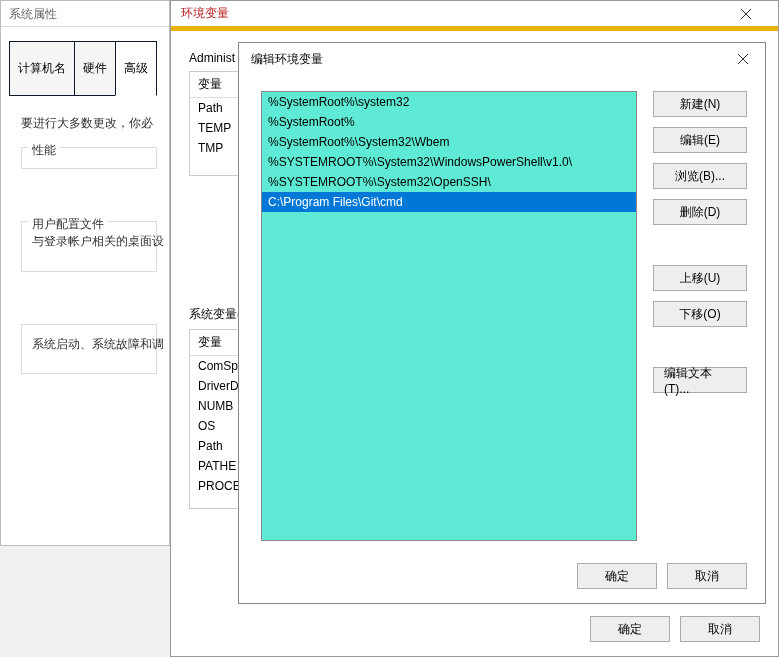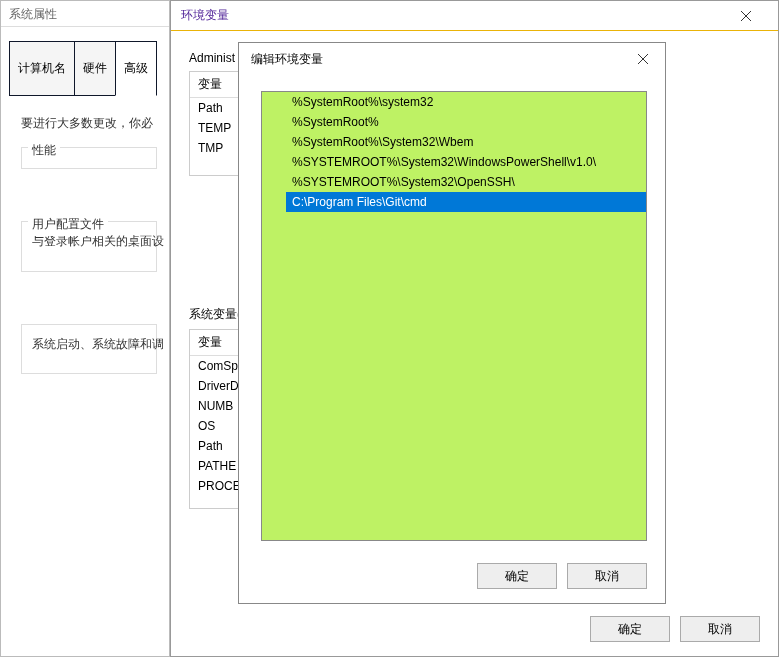--- a/index.html
+++ b/index.html
@@ -1,57 +1,57 @@
 <!DOCTYPE html>
 <html><head>
 <meta charset="utf-8">
 <style>
   * { box-sizing: border-box; font-family: "Microsoft YaHei", "Segoe UI", sans-serif; font-size: 12px; }
   body { margin: 0; padding: 0; width: 779px; height: 657px; background: #f0f0f0; position: relative; overflow: hidden; }
 
   
   .win-sysprops {
-    position: absolute; left: 0; top: 0; width: 170px; height: 657px;
+    position: absolute; left: 0; top: 0; width: 170px; height: 546px;
     background: #fff; border: 1px solid #bbb;
   }
   .win-sysprops .titlebar { height: 26px; line-height: 26px; padding: 0 8px; background: #fff; border-bottom: 1px solid #ddd; color: #666; font-size: 12px; }
   .tabs { display: flex; margin-top: 14px; padding: 0 8px; }
   .tab { padding: 18px 8px; border: 1px solid #0f172a; background: #f5f5f5; margin-right: -1px; position: relative; }
   .tab.active { background: #fff; border-bottom: 1px solid #fff; z-index: 1; }
   .sp-body { padding: 16px 12px 12px 20px; color: #333; line-height: 1.9; }
   .fieldset { border: 1px solid #ddd; margin-top: 12px; padding: 8px 10px 12px 10px; position: relative; }
   .fieldset .legend { position: absolute; top: -9px; left: 6px; background: #fff; padding: 0 4px; font-size: 12px; }
   .sp-text { margin-bottom: 6px; white-space: nowrap; }
 
   
   .win-env {
     position: absolute; left: 170px; top: 0; width: 609px; height: 657px;
     background: #fff; border: 1px solid #999;
   }
-  .win-env .titlebar { height: 30px; display: flex; align-items: center; padding: 0 10px; color: #4c1d95; border-bottom: 1px solid #eab308; }
+  .win-env .titlebar { height: 30px; display: flex; align-items: center; padding: 0 10px; color: #b91c1c; border-bottom: 5px solid #eab308; }
   .win-env .titlebar .spacer { flex: 1; }
   .close-x { width: 44px; height: 30px; display: flex; align-items: center; justify-content: center; color: #333; }
   .env-body { padding: 20px 18px 12px 18px; }
   .env-label { margin-bottom: 6px; }
   .var-table { border: 1px solid #ccc; background: #fff; }
   .var-header { border-bottom: 1px solid #ddd; padding: 4px 8px; background: #fff; }
   .var-row { padding: 3px 8px; }
   .env-footer { position: absolute; right: 18px; bottom: 14px; display: flex; gap: 10px; }
   .btn { min-width: 80px; height: 26px; border: 1px solid #aaa; background: #eee; display: inline-flex; align-items: center; justify-content: center; padding: 0 10px; }
 
   
   .win-edit {
-    position: absolute; left: 238px; top: 42px; width: 428px; height: 562px;
+    position: absolute; left: 238px; top: 42px; width: 528px; height: 562px;
     background: #fff; border: 1px solid #888; box-shadow: none;
   }
   .win-edit .titlebar { height: 32px; display: flex; align-items: center; padding: 0 0 0 12px; }
   .win-edit .titlebar .close-x { height: 32px; }
   .edit-body { display: flex; padding: 16px 18px 12px 22px; gap: 16px; }
   .edit-list {
-    flex: 1; border: 1px solid #888; background: #bef264; height: 450px; overflow: hidden; padding-left: 24px;
+    flex: 1; border: 1px solid #888; background: #5eead4; height: 450px; overflow: hidden;
   }
   .edit-list .row { padding: 3px 6px; white-space: nowrap; }
   .edit-list .row.selected { background: #0078d7; color: #fff; }
   .edit-buttons { width: 94px; display: flex; flex-direction: column; }
   .edit-buttons .btn { width: 94px; margin-bottom: 10px; }
   .gap-lg { height: 30px; }
   .edit-footer { position: absolute; right: 18px; bottom: 14px; display: flex; gap: 10px; }
 
   svg.x { width: 10px; height: 10px; stroke: #333; stroke-width: 1; }
 </style>
@@ -135,18 +135,29 @@
   </div>
   <div class="edit-body">
     <div class="edit-list">
       <div class="row">%SystemRoot%\system32</div>
       <div class="row">%SystemRoot%</div>
       <div class="row">%SystemRoot%\System32\Wbem</div>
       <div class="row">%SYSTEMROOT%\System32\WindowsPowerShell\v1.0\</div>
       <div class="row">%SYSTEMROOT%\System32\OpenSSH\</div>
       <div class="row selected">C:\Program Files\Git\cmd</div>
     </div>
+    <div class="edit-buttons">
+      <div class="btn">新建(N)</div>
+      <div class="btn">编辑(E)</div>
+      <div class="btn">浏览(B)...</div>
+      <div class="btn">删除(D)</div>
+      <div class="gap-lg"></div>
+      <div class="btn">上移(U)</div>
+      <div class="btn">下移(O)</div>
+      <div class="gap-lg"></div>
+      <div class="btn">编辑文本(T)...</div>
+    </div>
   </div>
   <div class="edit-footer">
     <div class="btn">确定</div>
     <div class="btn">取消</div>
   </div>
 </div>
 
 </body></html>

